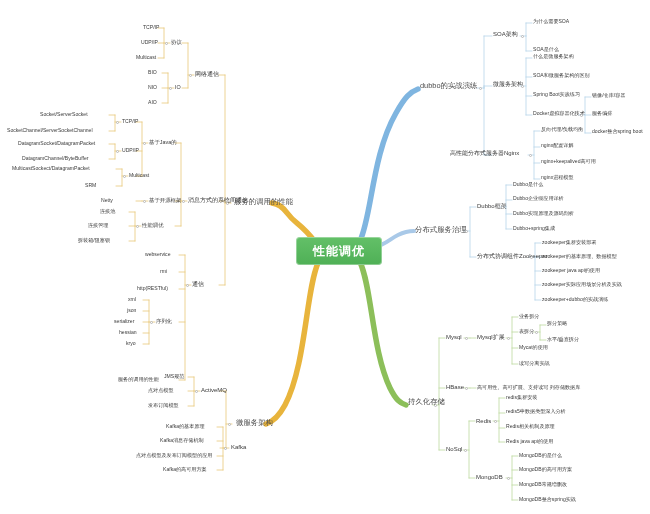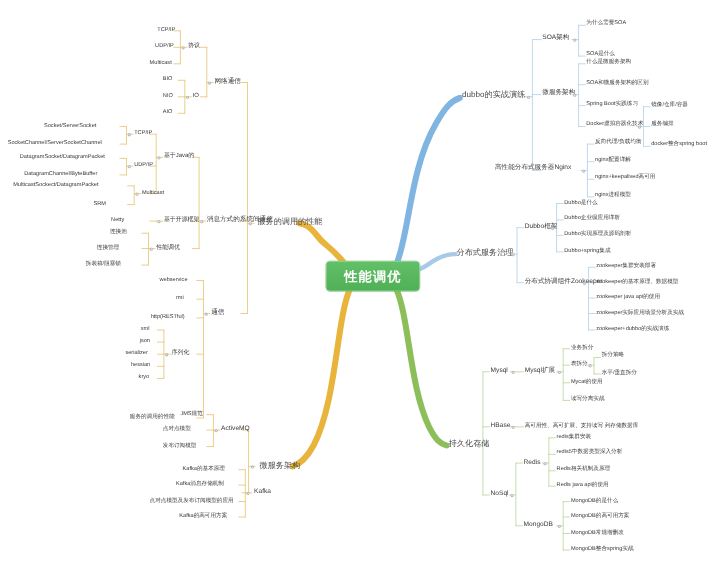--- a/index.html
+++ b/index.html
@@ -316,21 +316,21 @@
   <div class="node n-leaf" style="left:513px; top:226px;">Dubbo+spring集成</div>
 
   <div class="node n-l2" style="left:477px; top:253px;">分布式协调组件Zookeeper</div>
   <div class="handle" style="left:530px; top:255.5px;"></div>
   <div class="node n-leaf" style="left:542px; top:240px;">zookeeper集群安装部署</div>
   <div class="node n-leaf" style="left:542px; top:254px;">zookeeper的基本原理、数据模型</div>
   <div class="node n-leaf" style="left:542px; top:268px;">zookeeper java api的使用</div>
   <div class="node n-leaf" style="left:542px; top:282px;">zookeeper实际应用场景分析及实战</div>
   <div class="node n-leaf" style="left:542px; top:297px;">zookeeper+dubbo的实战演练</div>
 
-  <div class="node n-l1" style="left:408px; top:399px;">持久化存储</div>
+  <div class="node n-l1" style="left:408px; top:399px;font-family:Liberation Mono, monospace;">持久化存储</div>
   <div class="handle" style="left:434px; top:403.5px;"></div>
 
   <div class="node n-l2" style="left:446px; top:334px;">Mysql</div>
   <div class="handle" style="left:465px; top:336.5px;"></div>
   <div class="node n-l2" style="left:477px; top:334px;">Mysql扩展</div>
   <div class="handle" style="left:507px; top:336.5px;"></div>
   <div class="node n-leaf" style="left:519px; top:314px;">业务拆分</div>
   <div class="node n-leaf" style="left:519px; top:329px;">表拆分</div>
   <div class="handle" style="left:535px; top:330.5px;"></div>
   <div class="node n-leaf" style="left:547px; top:321px;">拆分策略</div>

